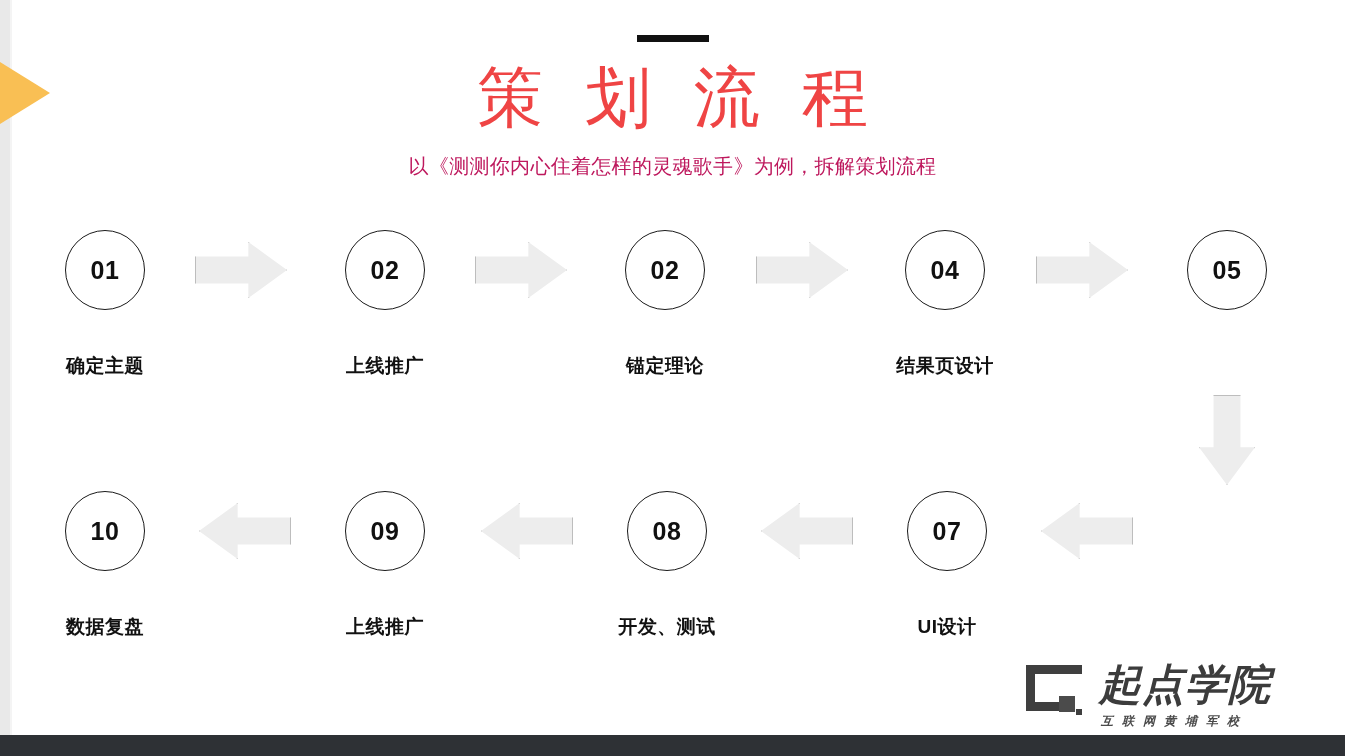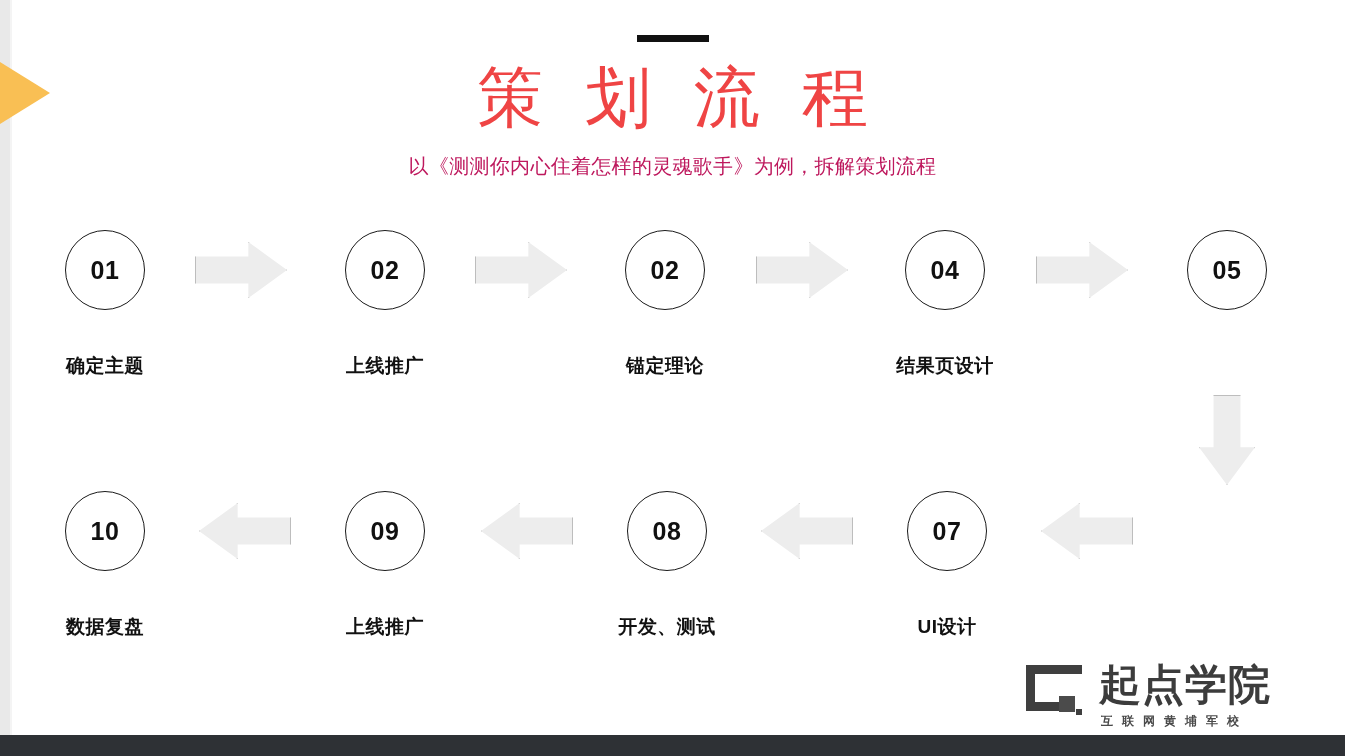--- a/index.html
+++ b/index.html
@@ -134,20 +134,21 @@
     clip-path: polygon(26% 0%, 74% 0%, 74% 58%, 100% 58%, 50% 100%, 0% 58%, 26% 58%);
     -webkit-clip-path: polygon(26% 0%, 74% 0%, 74% 58%, 100% 58%, 50% 100%, 0% 58%, 26% 58%);
   }
 
   
   .logo {
     position: absolute;
     left: 1026px; top: 664px;
     display: flex;
     align-items: flex-start;
+    font-style: italic;
   }
   .logo-mark {
     position: relative;
     width: 56px;
     height: 56px;
     flex: 0 0 auto;
     margin-top: 1px;
   }
   .logo-mark .lm-c {
     position: absolute;

